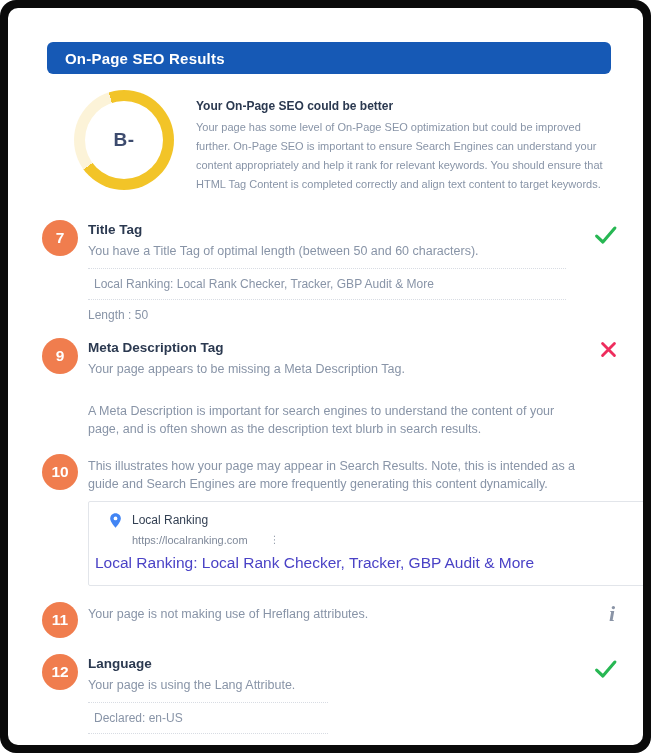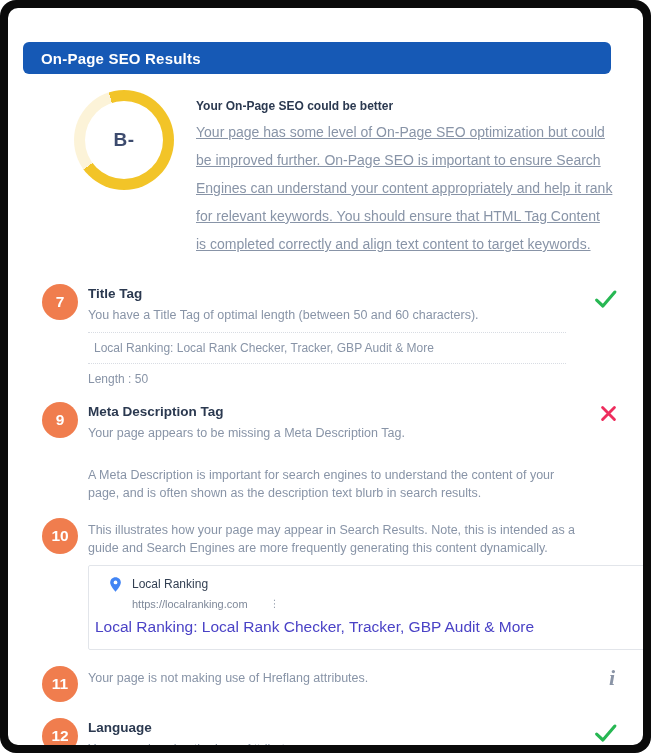--- a/index.html
+++ b/index.html
@@ -3,40 +3,40 @@
 <meta charset="utf-8">
 <style>
   * { margin:0; padding:0; box-sizing:border-box; }
   html,body { width:651px; height:753px; background:#fff; font-family:"Liberation Sans", sans-serif; }
 
   .frame { width:651px; height:753px; background:#0a0a0a; border-radius:16px; padding:8px; }
   .page  { width:100%; height:100%; background:#fff; border-radius:10px; position:relative; overflow:hidden; }
 
   
   .header-bar {
-    margin:34px 32px 0 15px; height:32px; border-radius:6px;
+    margin:34px 32px 0 39px; height:32px; border-radius:6px;
     background:var(--header-blue); display:flex; align-items:center; padding-left:18px;
   }
   .header-bar span { color:#fff; font-size:15px; font-weight:700; letter-spacing:.2px; }
 
   
   .summary { margin:16px 30px 0 66px; display:flex; gap:22px; }
   .gauge {
     width:100px; height:100px; flex-shrink:0; border-radius:50%;
     background:conic-gradient(from -18deg, var(--ring-yellow) 0deg 252deg, var(--ring-track) 252deg 360deg);
     position:relative;
   }
   .gauge-inner {
     position:absolute; inset:11px; background:#fff; border-radius:50%;
     display:flex; align-items:center; justify-content:center;
   }
   .grade { font-size:19px; font-weight:700; color:#3d4b6e; letter-spacing:.5px; }
   .summary-text { padding-top:5px; }
   .summary-text h2 { font-size:12px; line-height:22px; font-weight:700; color:var(--heading-navy); margin-bottom:1px; }
-  .summary-text p { font-size:14px; line-height:28px; color:var(--body-gray); max-width:436px;text-decoration:underline; }
+  .summary-text p { font-size:11px; line-height:19px; color:var(--body-gray); max-width:436px; }
 
   
   .sections { margin:26px 25px 0 34px; }
   .section { display:grid; grid-template-columns:46px 1fr 34px; margin-bottom:16px; }
   .badge {
     width:36px; height:36px; border-radius:50%; background:var(--badge-orange);
     color:#fff; font-weight:700; font-size:15.5px;
     display:flex; align-items:center; justify-content:center;
   }
   .sec-title { font-size:13.5px; font-weight:700; color:var(--heading-navy); line-height:18px; padding-top:1px; }

